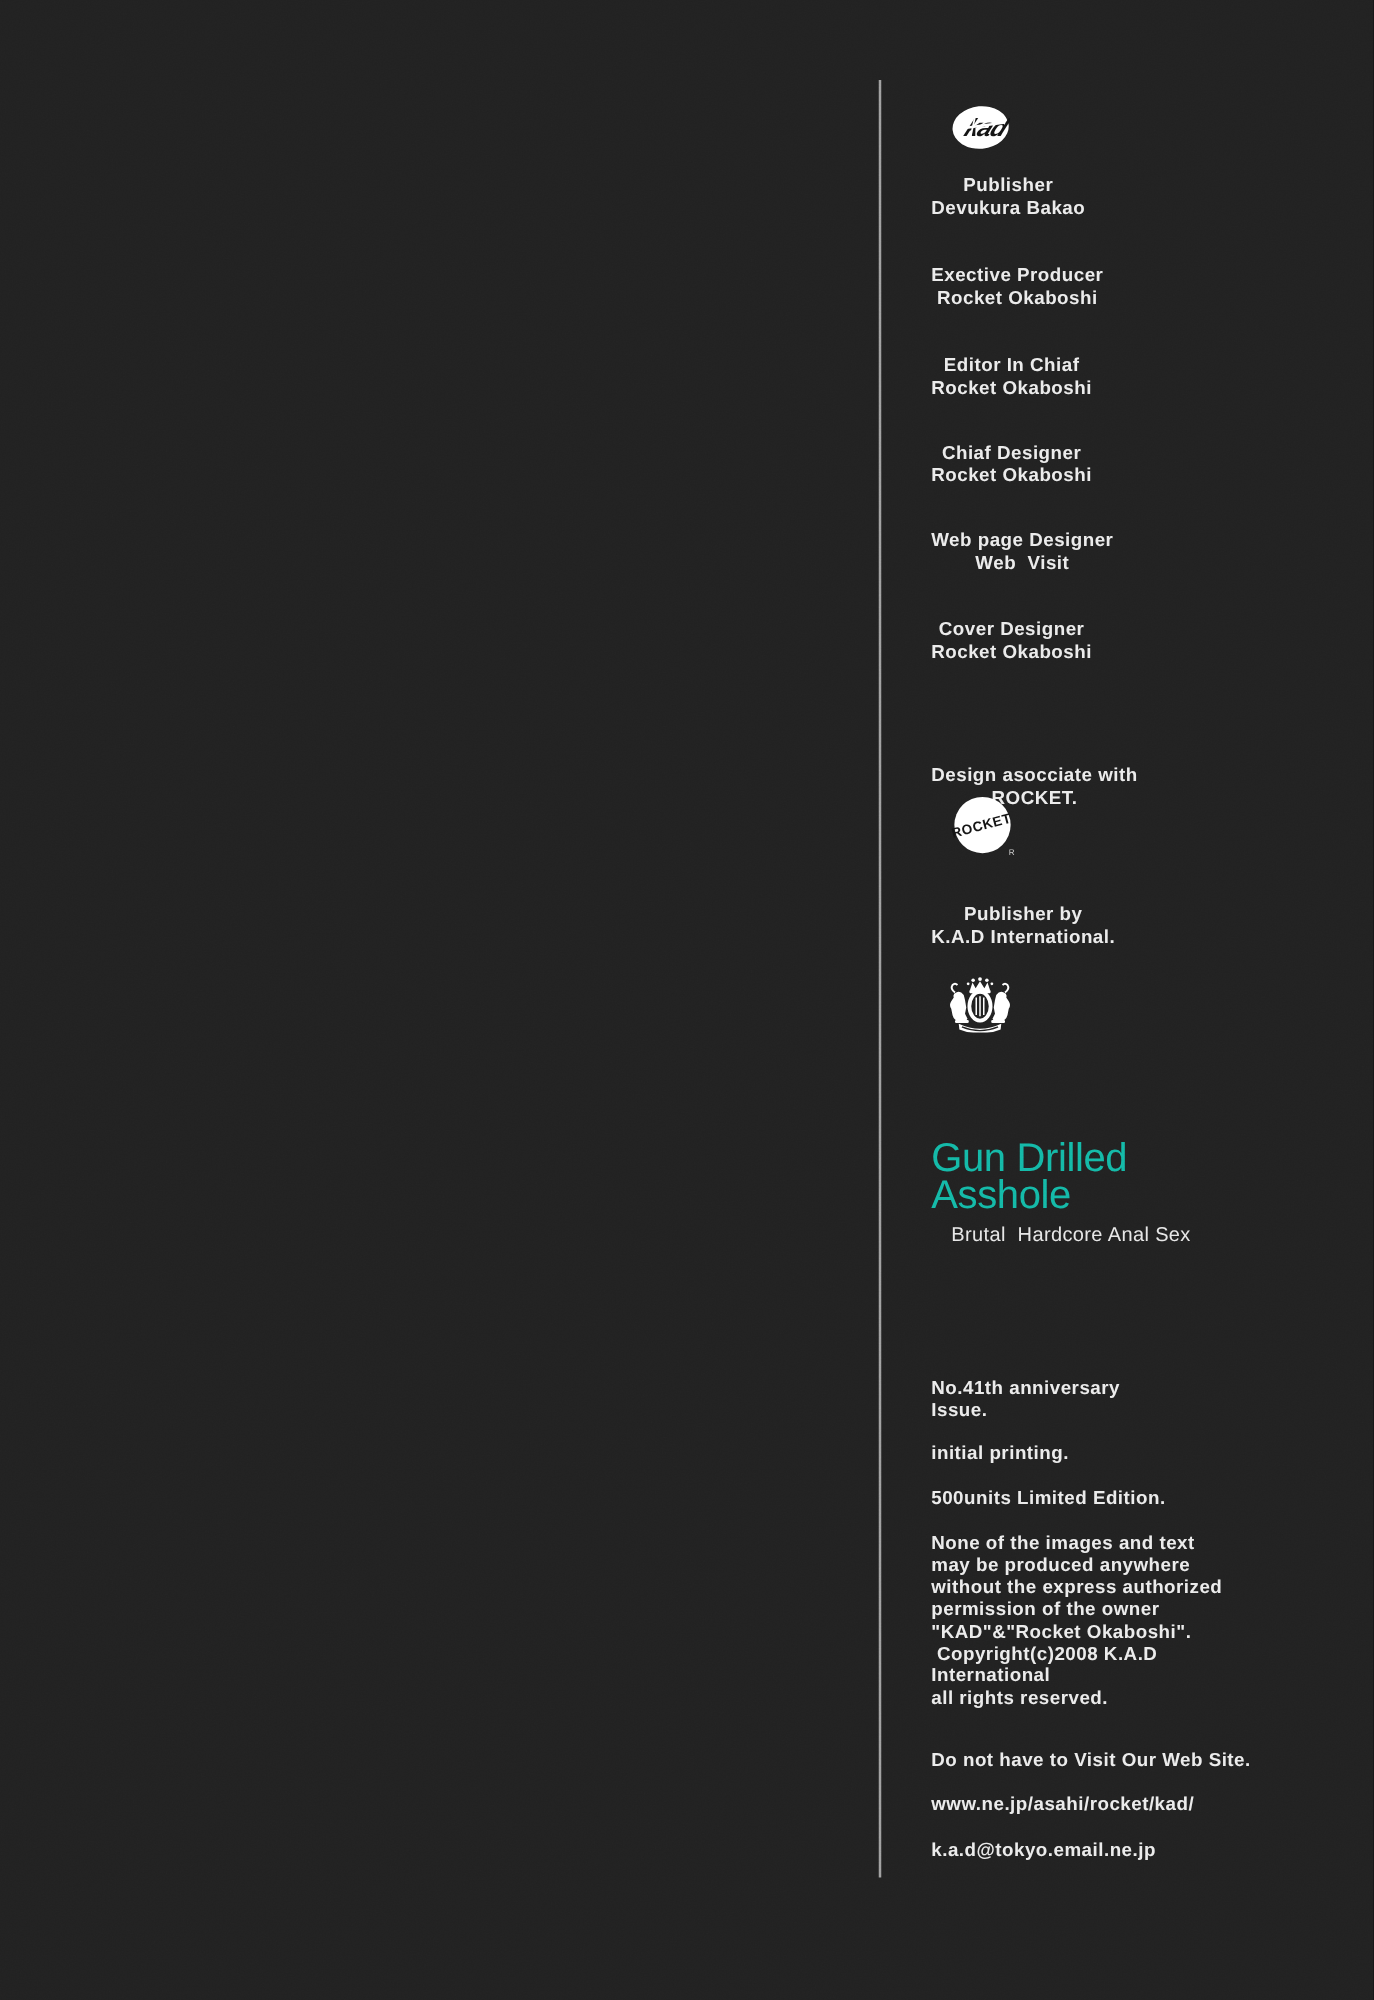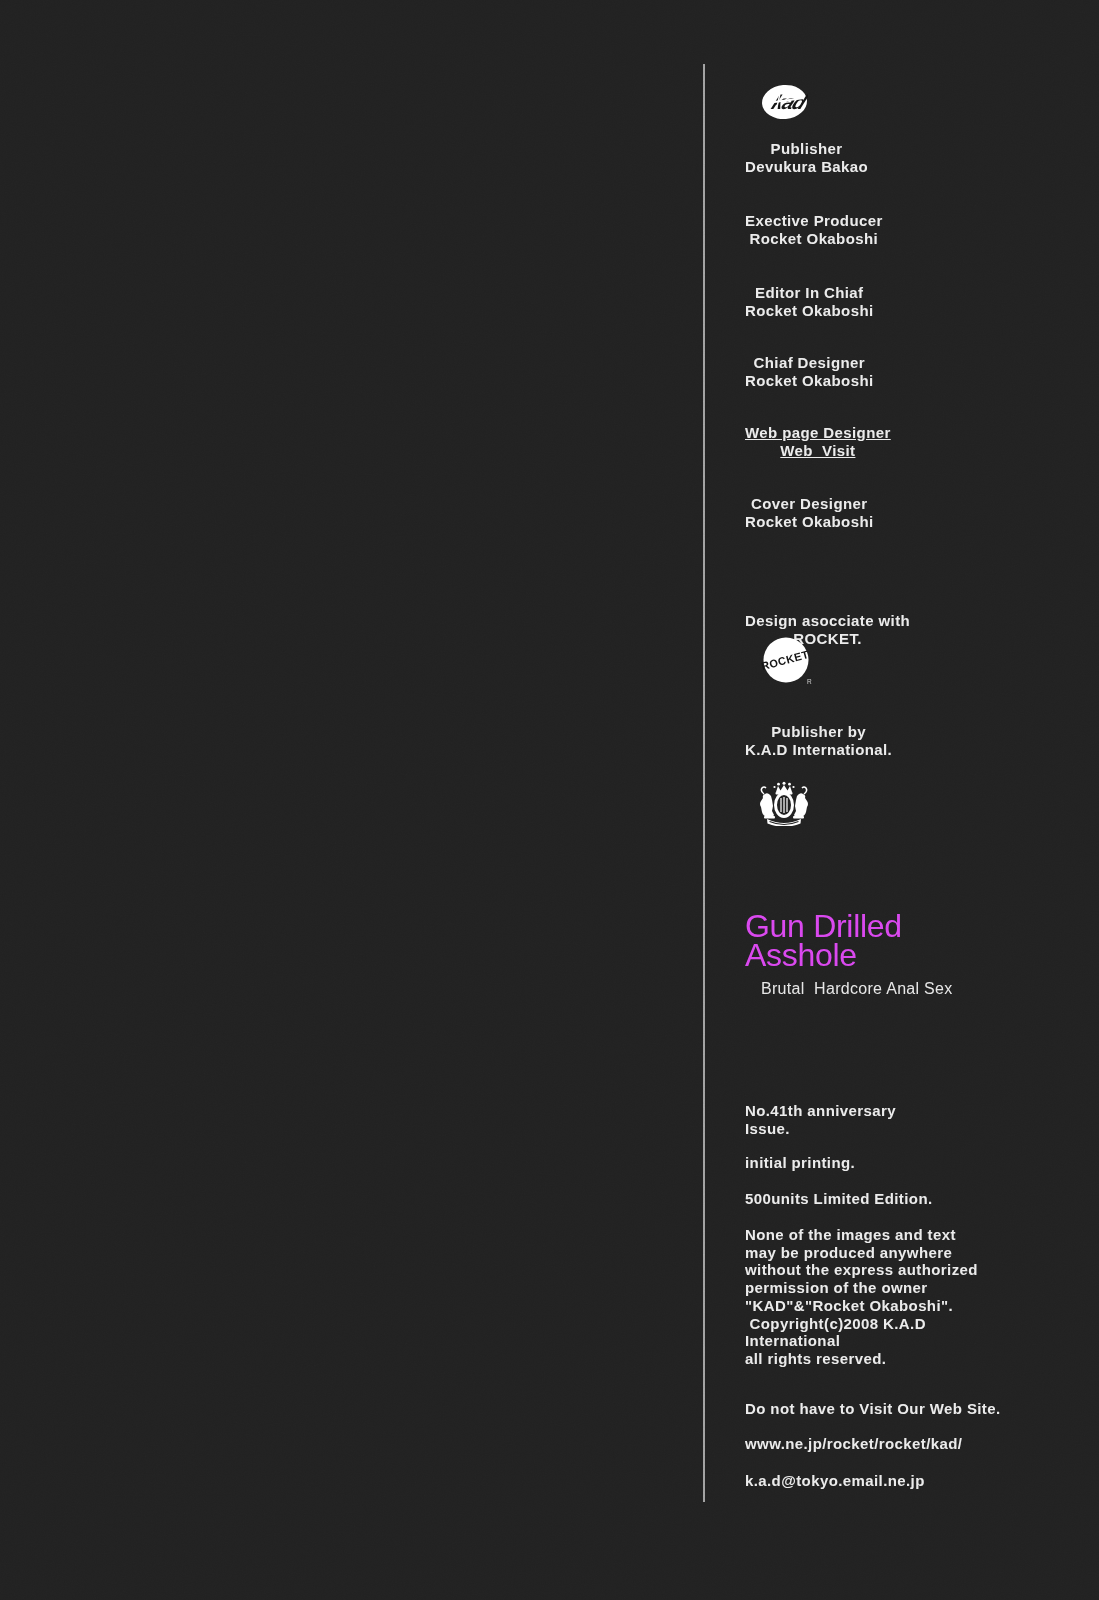--- a/index.html
+++ b/index.html
@@ -16,21 +16,21 @@
     position:absolute;left:703px;top:64px;width:2px;height:1438px;
     background:#b5b5b5;opacity:.85;
   }
   .abs{position:absolute;left:745px;}
   .credit{line-height:17.6px;font-size:15px;font-weight:bold;letter-spacing:.4px;text-align:center;}
   .credit span{display:block;white-space:pre-wrap;}
   .para{
     line-height:17.7px;font-size:15px;font-weight:bold;letter-spacing:.4px;
     white-space:pre-wrap;
   }
-  .title{line-height:29px;font-size:32px;font-weight:400;letter-spacing:-.3px;color:#d946ef;}
+  .title{line-height:29px;font-size:32px;font-weight:400;letter-spacing:-.3px;color:#14b8a6;}
   .title span{display:block;}
   .subtitle{font-size:16px;font-weight:400;letter-spacing:.3px;white-space:pre-wrap;color:#e6e6e6;}
   svg text{font-family:"Liberation Sans","DejaVu Sans",sans-serif;}
 </style>
 </head>
 <body>
 
 <div class="page">
 
   <div class="vrule"></div>
@@ -51,21 +51,21 @@
     <span>Rocket Okaboshi</span>
   </div>
   <div class="abs credit" style="top:284px;">
     <span>Editor In Chiaf</span>
     <span>Rocket Okaboshi</span>
   </div>
   <div class="abs credit" style="top:354px;">
     <span>Chiaf Designer</span>
     <span>Rocket Okaboshi</span>
   </div>
-  <div class="abs credit" style="top:424px;text-decoration:underline;">
+  <div class="abs credit" style="top:424px;">
     <span>Web page Designer</span>
     <span>Web  Visit</span>
   </div>
   <div class="abs credit" style="top:495px;">
     <span>Cover Designer</span>
     <span>Rocket Okaboshi</span>
   </div>
   <div class="abs credit" style="top:566px;margin-top:46px;">
     <span>Design asocciate with</span>
     <span>ROCKET.</span>
@@ -123,21 +123,21 @@
   <div class="abs para" style="top:1190px;">500units Limited Edition.</div>
   <div class="abs para" style="top:1226px;">None of the images and text
 may be produced anywhere
 without the express authorized
 permission of the owner
 "KAD"&amp;"Rocket Okaboshi".
  Copyright(c)2008 K.A.D
 International
 all rights reserved.</div>
   <div class="abs para" style="top:1400px;">Do not have to Visit Our Web Site.</div>
-  <div class="abs para" style="top:1435px;">www.ne.jp/rocket/rocket/kad/</div>
+  <div class="abs para" style="top:1435px;">www.ne.jp/asahi/rocket/kad/</div>
   <div class="abs para" style="top:1472px;">k.a.d@tokyo.email.ne.jp</div>
 
   <svg class="grain" width="1099" height="1600" aria-hidden="true">
     <filter id="grainf">
       <feTurbulence type="fractalNoise" baseFrequency="0.9" numOctaves="2" stitchTiles="stitch"></feTurbulence>
       <feColorMatrix type="saturate" values="0"></feColorMatrix>
     </filter>
     <rect width="100%" height="100%" filter="url(#grainf)" opacity="0.16" style="mix-blend-mode:overlay"></rect>
   </svg>
 

